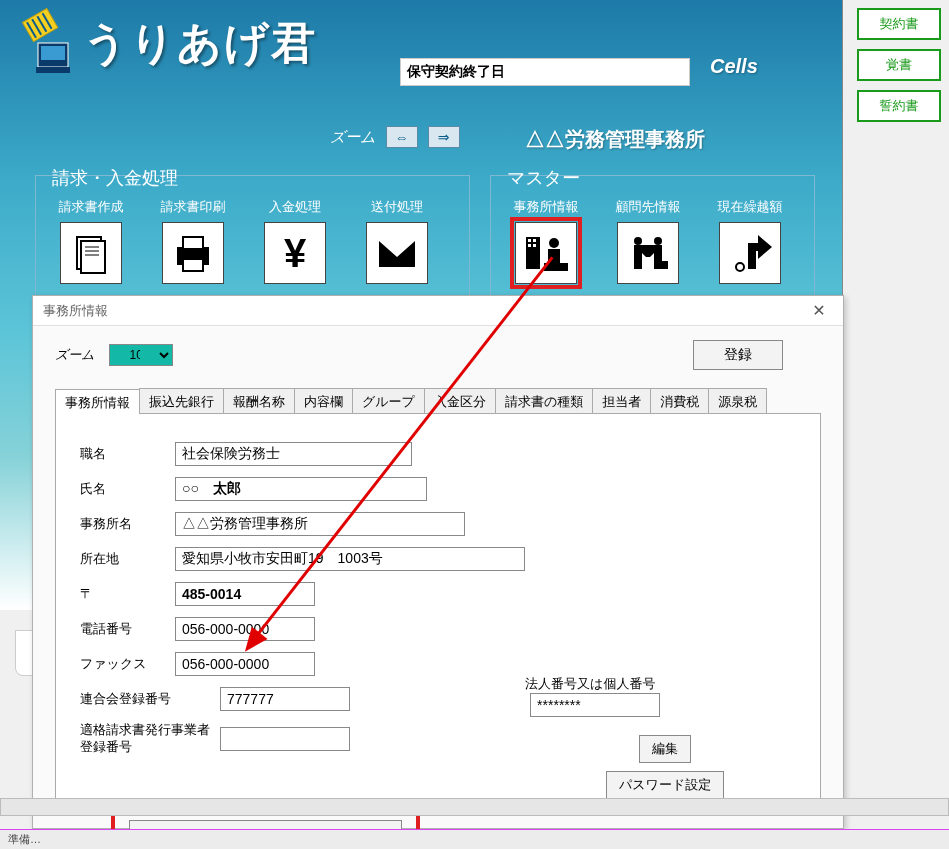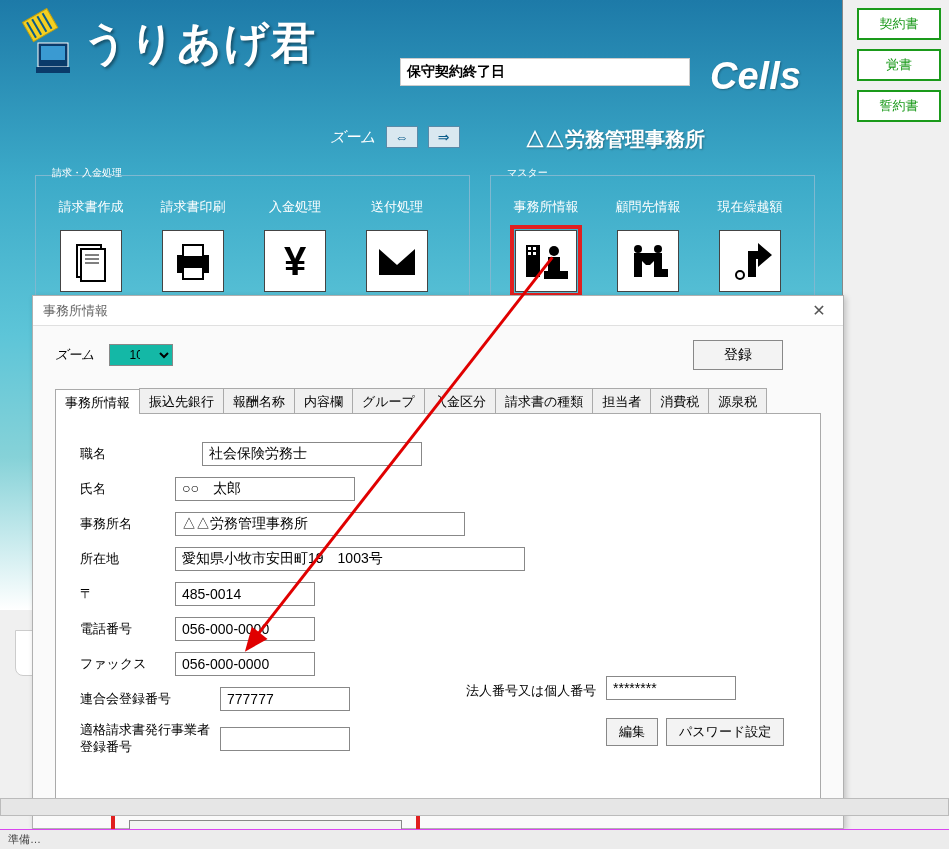--- a/index.html
+++ b/index.html
@@ -30,40 +30,40 @@
     }
     .maint-box {
       position: absolute; left: 400px; top: 58px;
       display: flex; align-items: center;
       background: #fff; border: 1px solid #ccc;
       padding: 4px 6px; height: 28px; width: 290px;
     }
     .maint-box span { font-size: 14px; font-weight: bold; }
     .cells-logo {
       position: absolute; left: 710px; top: 55px;
-      color: #fff; font-size: 38px; font-weight: bold;
+      color: #fff; font-size: 20px; font-weight: bold;
       font-style: italic; text-shadow: 1px 1px 2px rgba(0,0,0,0.3);
     }
     .zoom-bar { position: absolute; left: 330px; top: 126px; display: flex; align-items: center; gap: 10px; }
     .zoom-bar .lbl { color: #fff; font-style: italic; font-size: 15px; }
     .zoom-btn { width: 32px; height: 22px; background: #d9e8f0; border: 1px solid #5a8aa8; display: inline-flex; align-items: center; justify-content: center; color: #0a5c8a; font-size: 14px; cursor: pointer; }
     .office-name { position: absolute; left: 525px; top: 126px; color: #fff; font-size: 20px; font-weight: bold; text-shadow: 1px 1px 2px rgba(0,0,0,0.3); }
     .groupbox {
       position: absolute; border: 1px solid #7fb8d0; padding-top: 10px;
     }
     .groupbox .gb-title {
       position: absolute; top: -10px; left: 12px;
-      color: #fff; font-size: 10px; padding: 0 4px;
+      color: #fff; font-size: 18px; padding: 0 4px;
       background: transparent;
     }
     .groupbox.left { left: 35px; top: 175px; width: 435px; height: 140px; }
     .groupbox.right { left: 490px; top: 175px; width: 325px; height: 140px; border: 1px solid #7fb8d0;}
     .icon-row { display: flex; gap: 20px; padding: 12px 14px; }
     .icon-cell { text-align: center; width: 82px; }
-    .icon-cell .cap { color: #fff; font-size: 13px; margin-bottom: 14px; }
+    .icon-cell .cap { color: #fff; font-size: 13px; margin-bottom: 6px; }
     .icon-img { width: 62px; height: 62px; background: #fff; border: 1px solid #444; display: flex; align-items: center; justify-content: center; margin: 0 auto; }
     .icon-img.red-sel { outline: 4px solid #e02020; outline-offset: 1px; }
     .icon-img svg { width: 48px; height: 48px; }
     .side-btns { position: absolute; right: 8px; top: 8px; display: flex; flex-direction: column; gap: 9px; }
     .side-btn { width: 84px; height: 32px; border: 2px solid #1a9a1a; background: #fff; color: #1a9a1a; font-size: 13px; cursor: pointer; font-weight: normal; }
     .dialog {
       position: absolute; left: 32px; top: 295px;
       width: 812px; height: 534px;
       background: #fafafa; border: 1px solid #b0b0b0;
       box-shadow: 2px 2px 6px rgba(0,0,0,0.2);
@@ -78,21 +78,21 @@
     .reg-btn { position: absolute; right: 60px; top: 14px; width: 90px; height: 30px; border: 1px solid #888; background: #f3f3f3; cursor: pointer; font-size: 14px; }
     .tabs { display: flex; border-bottom: 1px solid #aaa; height: 26px; }
     .tab { padding: 4px 9px; font-size: 13px; border: 1px solid #aaa; border-bottom: none; background: #f0f0f0; margin-right: -1px; cursor: pointer; position: relative; }
     .tab.active { background: #fff; top: 1px; z-index: 1; }
     .tab-panel { background: #fff; border: 1px solid #aaa; border-top: none; padding: 28px 24px; height: 392px; }
     .form-row { display: flex; align-items: center; margin-bottom: 11px; }
     .form-row .flbl { width: 95px; font-size: 13px; }
     .form-row input { height: 24px; border: 1px solid #888; padding: 2px 6px; font-size: 14px; background: #fff; }
     .right-block { position: absolute; left: 410px; top: 262px; }
     .right-block .flbl2 { width: 140px; display: inline-block; font-size: 13px; line-height: 1.3; vertical-align: top;}
-    .right-block .row2 { margin-bottom: 18px; display: flex; align-items: flex-end; }
+    .right-block .row2 { margin-bottom: 18px; display: flex; align-items: center; flex-direction: column; }
     .two-job { margin-top: 20px; padding: 6px 24px; border: 1px solid #888; background: #f3f3f3; cursor: pointer; font-size: 13px; display:inline-block;}
     .red-box { position: absolute; left: 78px; top: 484px; border: 4px solid #e02020; padding: 0; }
     .red-box .two-job { margin: 6px 14px; }
     .btn-small { padding: 4px 12px; border: 1px solid #888; background: #f3f3f3; cursor: pointer; font-size: 13px; }
     .status-bar {
       position: absolute; left: 0; bottom: 0; width: 100%; height: 20px;
       background: #ececec; border-top: 1px solid #d946ef;
       font-size: 11px; padding: 2px 8px; color: #444;
     }
     .scroll-strip { position: absolute; left: 0; top: 798px; width: 100%; height: 18px; background: #e6e6e6; border: 1px solid #bbb; }
@@ -270,37 +270,37 @@
       <div class="tab">入金区分</div>
       <div class="tab">請求書の種類</div>
       <div class="tab">担当者</div>
       <div class="tab">消費税</div>
       <div class="tab">源泉税</div>
     </div>
 
     <div class="tab-panel" style="position:relative;">
       <div class="form-row">
         <span class="flbl">職名</span>
-        <input style="width: 220px; margin-left: 27px;" value="社会保険労務士">
+        <input style="width: 237px;" value="社会保険労務士">
       </div>
       <div class="form-row">
         <span class="flbl">氏名</span>
-        <input style="width: 180px;" value="○○　太郎">
+        <input style="width: 252px; font-weight: bold;" value="○○　太郎">
       </div>
       <div class="form-row">
         <span class="flbl">事務所名</span>
         <input style="width: 290px;" value="△△労務管理事務所">
       </div>
       <div class="form-row">
         <span class="flbl">所在地</span>
         <input style="width: 350px;" value="愛知県小牧市安田町19　1003号">
       </div>
       <div class="form-row">
         <span class="flbl">〒</span>
-        <input style="width: 140px;" value="485-0014">
+        <input style="width: 140px; font-weight: bold;" value="485-0014">
       </div>
       <div class="form-row">
         <span class="flbl">電話番号</span>
         <input style="width: 140px;" value="056-000-0000">
       </div>
       <div class="form-row">
         <span class="flbl">ファックス</span>
         <input style="width: 140px;" value="056-000-0000">
       </div>
       <div class="form-row">

